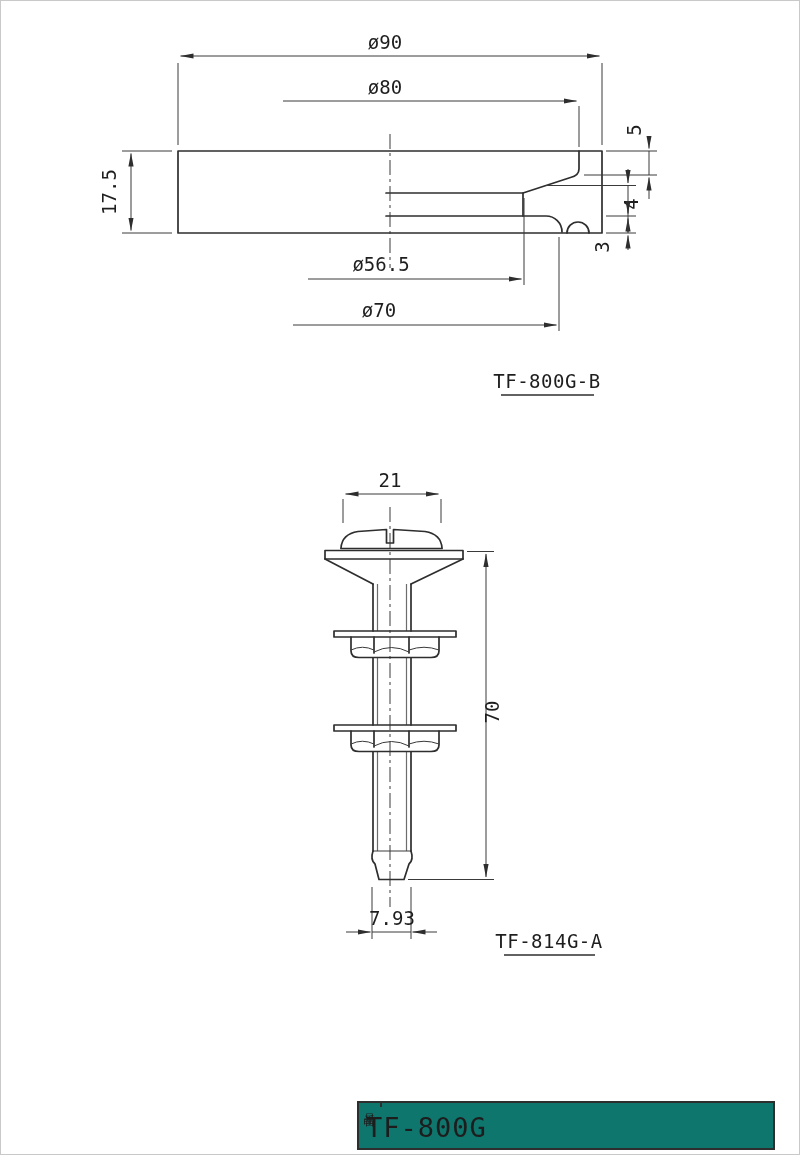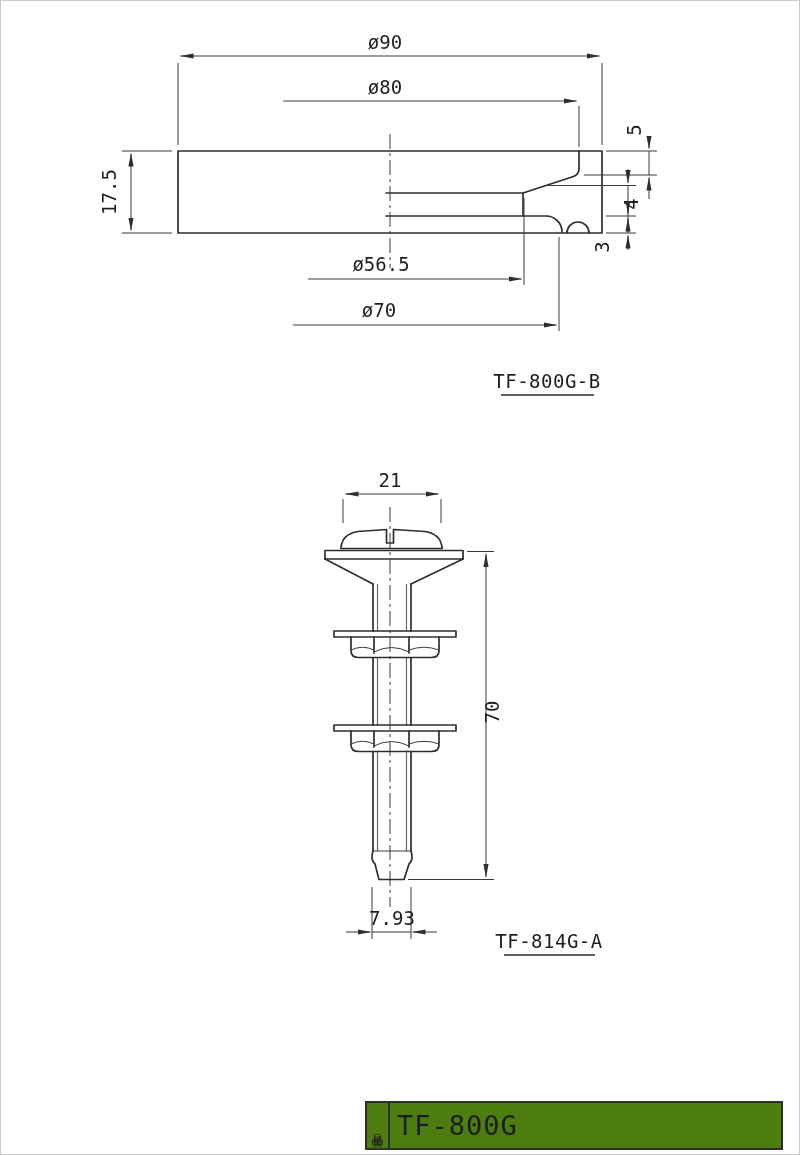--- a/index.html
+++ b/index.html
@@ -14,22 +14,22 @@
   }
   svg{position:absolute;left:0;top:0;}
   svg .out{stroke:#2e2e2e;stroke-width:1.7;fill:none;stroke-linecap:round;stroke-linejoin:round;}
   svg .thin{stroke:#3a3a3a;stroke-width:1;fill:none;}
   svg .dim{stroke:#3a3a3a;stroke-width:1;fill:none;}
   svg .thread{stroke:#6d6d6d;stroke-width:1.2;fill:none;}
   svg .cl{stroke:#3a3a3a;stroke-width:1;fill:none;stroke-dasharray:15 4 3 4;}
   svg text{fill:#1e1e1e;font-family:"DejaVu Sans Mono","Liberation Mono",monospace;font-size:19px;}
   svg text.lbl{font-size:19px;letter-spacing:0.5px;}
   .title-block{
-    position:absolute;left:364px;top:1100px;width:414px;height:45px;
-    border:2.5px solid #2e2e2e;display:flex;background:#4d7c0f;box-sizing:content-box;
+    position:absolute;left:356px;top:1100px;width:414px;height:45px;
+    border:2.5px solid #2e2e2e;display:flex;background:#0f766e;box-sizing:content-box;flex-direction:column;
   }
   .tb-label-cell{
     width:21px;border-right:2px solid #2e2e2e;display:flex;
     align-items:center;justify-content:center;
   }
   .tb-label-cell span{
     writing-mode:vertical-rl;text-orientation:upright;
     font-size:12px;line-height:1;letter-spacing:2px;color:#1e1e1e;
     font-family:"DejaVu Sans","Liberation Sans",sans-serif;
   }

